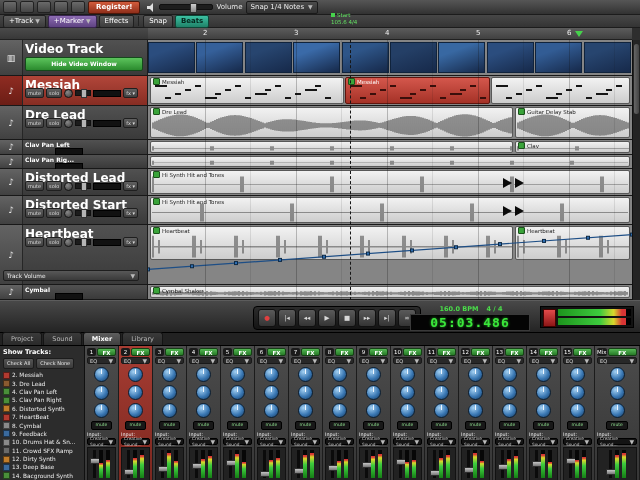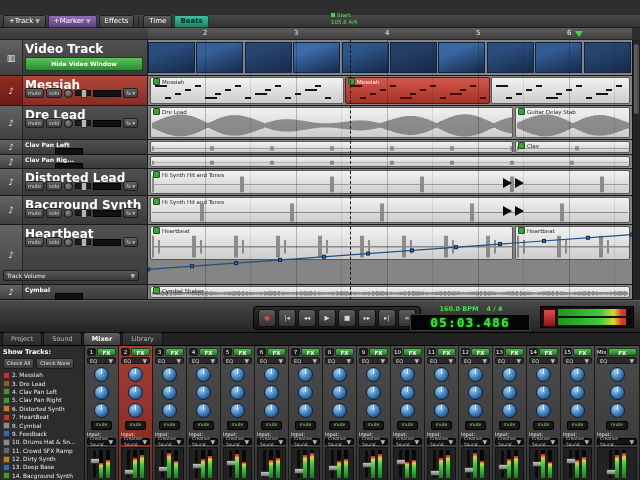--- a/index.html
+++ b/index.html
@@ -134,36 +134,57 @@
   .fhandle{position:absolute;left:-3px;width:9px;height:4px;background:linear-gradient(#c4c4c4,#777);border:1px solid #2e2e2e;}
   .vmeter{width:4px;height:28px;background:#070707;position:relative;overflow:hidden;}
   .vfill{position:absolute;left:0;right:0;bottom:0;background:linear-gradient(to top,#157f15,#3ecc3e 58%,#d8d82c 84%,#d83434 95%);}
   svg{display:block;}
 </style>
 </head>
 <body>
 
 <div id="app">
 
+  <div class="toolbar1">
+    <div class="mini-btn"></div>
+    <div class="mini-btn"></div>
+    <div class="mini-btn"></div>
+    <div class="mini-btn"></div>
+    <div class="mini-btn"></div>
+    <div class="register-btn">Register!</div>
+    <div class="vol-wrap">
+      <svg width="9" height="9" viewBox="0 0 9 9">
+        <polygon points="0,3 3,3 6,0 6,9 3,6 0,6" fill="#e0e0e0"></polygon>
+      </svg>
+      <div class="slider">
+          <i></i>
+        </div>
+      <span class="lbl7">Volume</span>
+    </div>
+    <div class="drop">
+      <span>Snap 1/4 Notes</span>
+        <span class="chev">▼</span>
+    </div>
+  </div>
 
   <div class="toolbar2">
     <div class="tb2">
       <span>+Track</span>
         <span class="chev">▼</span>
     </div>
     <div class="tb2 purple">
       <span>+Marker</span>
         <span class="chev">▼</span>
     </div>
     <div class="tb2">
         <span>Effects</span>
       </div>
     <div class="sep"></div>
     <div class="tb2">
-        <span>Time</span>
+        <span>Snap</span>
       </div>
     <div class="tb2 teal">
         <span>Beats</span>
       </div>
   </div>
 
   <div class="marker-flag">
     <div><span class="flag"></span><span>Start</span></div>
     <div>105.6 4/4</div>
   </div>
@@ -383,21 +404,21 @@
               <path d="M2 5.5V21.2M4 12.9V13.8M6 12.9V13.8M8 12.9V13.8M10 12.9V13.8M12 12.9V13.8M14 12.9V13.8M16 12.9V13.8M18 12.9V13.8M20 12.9V13.8M22 12.9V13.8M24 12.9V13.8M26 12.9V13.8M28 12.9V13.8M30 12.9V13.8M32 12.9V13.8M34 12.9V13.8M36 12.9V13.8M38 12.9V13.8M40 12.9V13.8M42 12.9V13.8M44 12.9V13.8M46 12.9V13.8M48 12.9V13.8M50 12.9V13.8M52 12.9V13.8M54 12.9V13.8M56 12.9V13.8M58 12.9V13.8M60 12.9V13.8M62 12.9V13.8M64 12.9V13.8M66 12.9V13.8M68 12.9V13.8M70 12.9V13.8M72 12.9V13.8M74 12.9V13.8M76 12.9V13.8M78 12.9V13.8M80 12.9V13.8M82 12.9V13.8M84 12.9V13.8M86 12.9V13.8M88 12.9V13.8M90 5.5V21.2M92 5.5V21.2M94 12.9V13.8M96 12.9V13.8M98 12.9V13.8M100 12.9V13.8M102 12.9V13.8M104 12.9V13.8M106 12.9V13.8M108 12.9V13.8M110 12.9V13.8M112 12.9V13.8M114 12.9V13.8M116 12.9V13.8M118 12.9V13.8M120 12.9V13.8M122 12.9V13.8M124 12.9V13.8M126 12.9V13.8M128 12.9V13.8M130 12.9V13.8M132 12.9V13.8M134 12.9V13.8M136 12.9V13.8M138 12.9V13.8M140 12.9V13.8M142 12.9V13.8M144 12.9V13.8M146 12.9V13.8M148 12.9V13.8M150 12.9V13.8M152 12.9V13.8M154 12.9V13.8M156 12.9V13.8M158 12.9V13.8M160 12.9V13.8M162 12.9V13.8M164 12.9V13.8M166 12.9V13.8M168 12.9V13.8M170 12.9V13.8M172 12.9V13.8M174 12.9V13.8M176 12.9V13.8M178 12.9V13.8M180 5.5V21.2M182 5.5V21.2M184 12.9V13.8M186 12.9V13.8M188 12.9V13.8M190 12.9V13.8M192 12.9V13.8M194 12.9V13.8M196 12.9V13.8M198 12.9V13.8M200 12.9V13.8M202 12.9V13.8M204 12.9V13.8M206 12.9V13.8M208 12.9V13.8M210 12.9V13.8M212 12.9V13.8M214 12.9V13.8M216 12.9V13.8M218 12.9V13.8M220 12.9V13.8M222 12.9V13.8M224 12.9V13.8M226 12.9V13.8M228 12.9V13.8M230 12.9V13.8M232 12.9V13.8M234 12.9V13.8M236 12.9V13.8M238 12.9V13.8M240 12.9V13.8M242 12.9V13.8M244 12.9V13.8M246 12.9V13.8M248 12.9V13.8M250 12.9V13.8M252 12.9V13.8M254 12.9V13.8M256 12.9V13.8M258 12.9V13.8M260 12.9V13.8M262 12.9V13.8M264 12.9V13.8M266 12.9V13.8M268 12.9V13.8M270 5.5V21.2M272 5.5V21.2M274 12.9V13.8M276 12.9V13.8M278 12.9V13.8M280 12.9V13.8M282 12.9V13.8M284 12.9V13.8M286 12.9V13.8M288 12.9V13.8M290 12.9V13.8M292 12.9V13.8M294 12.9V13.8M296 12.9V13.8M298 12.9V13.8M300 12.9V13.8M302 12.9V13.8M304 12.9V13.8M306 12.9V13.8M308 12.9V13.8M310 12.9V13.8M312 12.9V13.8M314 12.9V13.8M316 12.9V13.8M318 12.9V13.8M320 12.9V13.8M322 12.9V13.8M324 12.9V13.8M326 12.9V13.8M328 12.9V13.8M330 12.9V13.8M332 12.9V13.8M334 12.9V13.8M336 12.9V13.8M338 12.9V13.8M340 12.9V13.8M342 12.9V13.8M344 12.9V13.8M346 12.9V13.8M348 12.9V13.8M350 12.9V13.8M352 12.9V13.8M354 12.9V13.8M356 12.9V13.8M358 12.9V13.8M360 5.5V21.2M362 5.5V21.2M364 12.9V13.8M366 12.9V13.8M368 12.9V13.8M370 12.9V13.8M372 12.9V13.8M374 12.9V13.8M376 12.9V13.8M378 12.9V13.8M380 12.9V13.8M382 12.9V13.8M384 12.9V13.8M386 12.9V13.8M388 12.9V13.8M390 12.9V13.8M392 12.9V13.8M394 12.9V13.8M396 12.9V13.8M398 12.9V13.8M400 12.9V13.8M402 12.9V13.8M404 12.9V13.8M406 12.9V13.8M408 12.9V13.8M410 12.9V13.8M412 12.9V13.8M414 12.9V13.8M416 12.9V13.8M418 12.9V13.8M420 12.9V13.8M422 12.9V13.8M424 12.9V13.8M426 12.9V13.8M428 12.9V13.8M430 12.9V13.8M432 12.9V13.8M434 12.9V13.8M436 12.9V13.8M438 12.9V13.8M440 12.9V13.8M442 12.9V13.8M444 12.9V13.8M446 12.9V13.8M448 12.9V13.8M450 5.5V21.2M452 5.5V21.2M454 12.9V13.8M456 12.9V13.8M458 12.9V13.8M460 12.9V13.8M462 12.9V13.8M464 12.9V13.8M466 12.9V13.8M468 12.9V13.8M470 12.9V13.8M472 12.9V13.8M474 12.9V13.8M476 12.9V13.8" stroke="#686868" stroke-width="1.4" fill="none"></path>
             </svg>
           </div>
           <div class="arrow" style="left: 355px; top: 8.5px;"></div>
           <div class="arrow" style="left: 367px; top: 8.5px;"></div>
         </div>
       </div>
       <div class="track-row" style="height: 29px;">
         <div class="thead">
           <div class="iconbox">♪</div>
-          <div class="tname">Bacground Synth</div>
+          <div class="tname">Distorted Start</div>
           <div class="tctrl">
             <div class="tbtn">mute</div>
             <div class="tbtn">solo</div>
             <div class="arm"></div>
             <div class="pan">
               <i></i>
             </div>
             <div class="mtr">
               <div style="width: 93%;"></div>
             </div>

